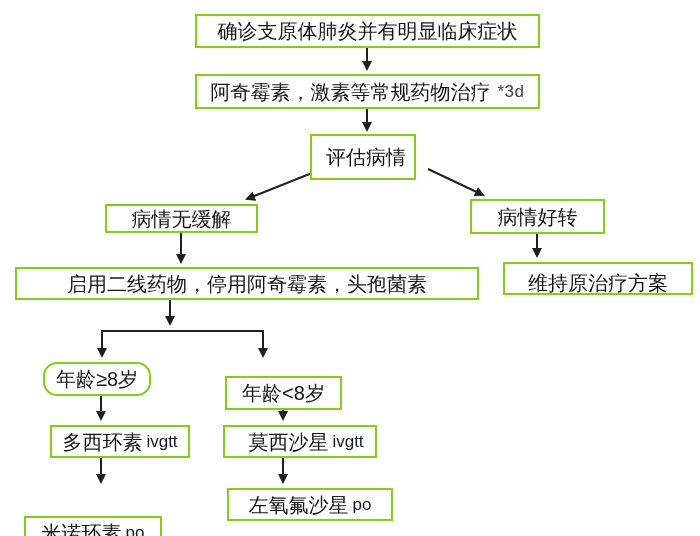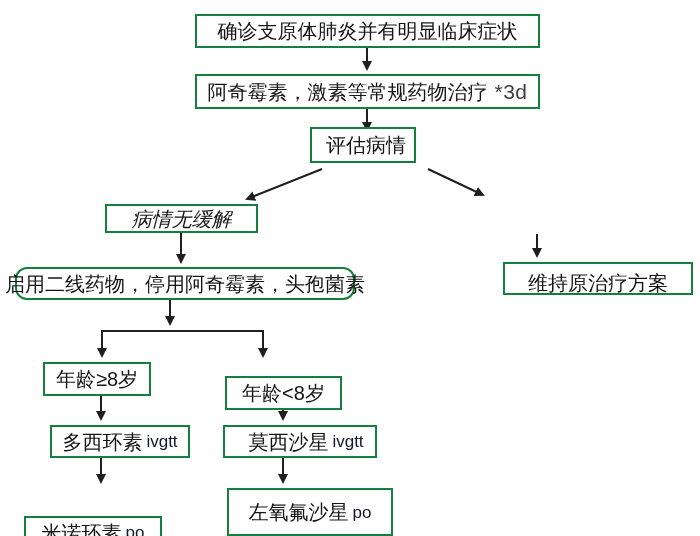--- a/index.html
+++ b/index.html
@@ -3,40 +3,40 @@
 <meta charset="utf-8">
 <style>
   html,body{margin:0;padding:0;background:#ffffff;}
   .stage{
     position:relative;width:700px;height:536px;background:#ffffff;overflow:hidden;
     font-family:"Liberation Sans","DejaVu Sans",sans-serif;
   }
   .edges{position:absolute;left:0;top:0;width:700px;height:536px;}
   .edges line{stroke:#1f1f1f;stroke-width:2;}
   .node{
-    position:absolute;box-sizing:border-box;border:2px solid #15803d;background:#ffffff;
+    position:absolute;box-sizing:border-box;border:2px solid #84cc16;background:#ffffff;
     display:flex;align-items:center;justify-content:center;
     font-size:20px;color:#141414;white-space:nowrap;line-height:1;
   }
   .node .suffix{color:#0f172a;font-size:17px;margin-left:4px;}
-  .node .note{color:#3f3f3f;font-size:21px;margin-left:7px;letter-spacing:0.5px;}
+  .node .note{color:#3f3f3f;font-size:17px;margin-left:7px;letter-spacing:0.5px;}
   
   #n-diagnosis   {left:195px;top:14px; width:345px;height:34px;}
   #n-treatment   {left:195px;top:74px; width:345px;height:35px;}
-  #n-assess      {left:310px;top:127px;width:106px;height:36px;padding-left:6px;}
-  #n-no-relief   {left:105px;top:204px;width:153px;height:29px;font-style:italic;}
+  #n-assess      {left:310px;top:134px;width:106px;height:46px;padding-left:6px;}
+  #n-no-relief   {left:105px;top:204px;width:153px;height:29px;}
   #n-improved    {left:470px;top:199px;width:135px;height:35px;}
-  #n-second-line {left:15px; top:267px;width:340px;height:33px;border-radius:12px;}
+  #n-second-line {left:15px; top:267px;width:464px;height:33px;}
   #n-maintain    {left:503px;top:262px;width:190px;height:33px;align-items:flex-end;}
-  #n-age-ge8     {left:43px; top:362px;width:108px;height:34px;}
+  #n-age-ge8     {left:43px; top:362px;width:108px;height:34px;border-radius:14px;}
   #n-age-lt8     {left:225px;top:376px;width:117px;height:34px;}
   #n-doxycycline {left:42px; top:425px;width:140px;height:33px;margin-left:8px;}
   #n-moxifloxacin{left:223px;top:425px;width:154px;height:33px;padding-left:12px;}
   #n-minocycline {left:24px; top:488px;width:138px;height:33px;margin-top:28px;}
-  #n-levofloxacin{left:227px;top:488px;width:166px;height:48px;}
+  #n-levofloxacin{left:227px;top:488px;width:166px;height:33px;}
 </style>
 </head>
 <body>
 
 <div class="stage">
 
   <svg class="edges" width="700" height="536" viewBox="0 0 700 536" xmlns="http://www.w3.org/2000/svg">
     <defs>
       <marker id="ah" markerWidth="5" markerHeight="5" refX="4" refY="2.5" orient="auto">
         <path d="M0,0 L5,2.5 L0,5 Z" fill="#1f1f1f"></path>
@@ -68,20 +68,23 @@
   </div>
 
   <div class="node" id="n-assess">
     <span>评估病情</span>
   </div>
 
   <div class="node" id="n-no-relief">
     <span>病情无缓解</span>
   </div>
 
+  <div class="node" id="n-improved">
+    <span>病情好转</span>
+  </div>
 
   <div class="node" id="n-second-line">
     <span>启用二线药物，停用阿奇霉素，头孢菌素</span>
   </div>
 
   <div class="node" id="n-maintain">
     <span>维持原治疗方案</span>
   </div>
 
   <div class="node" id="n-age-ge8">

